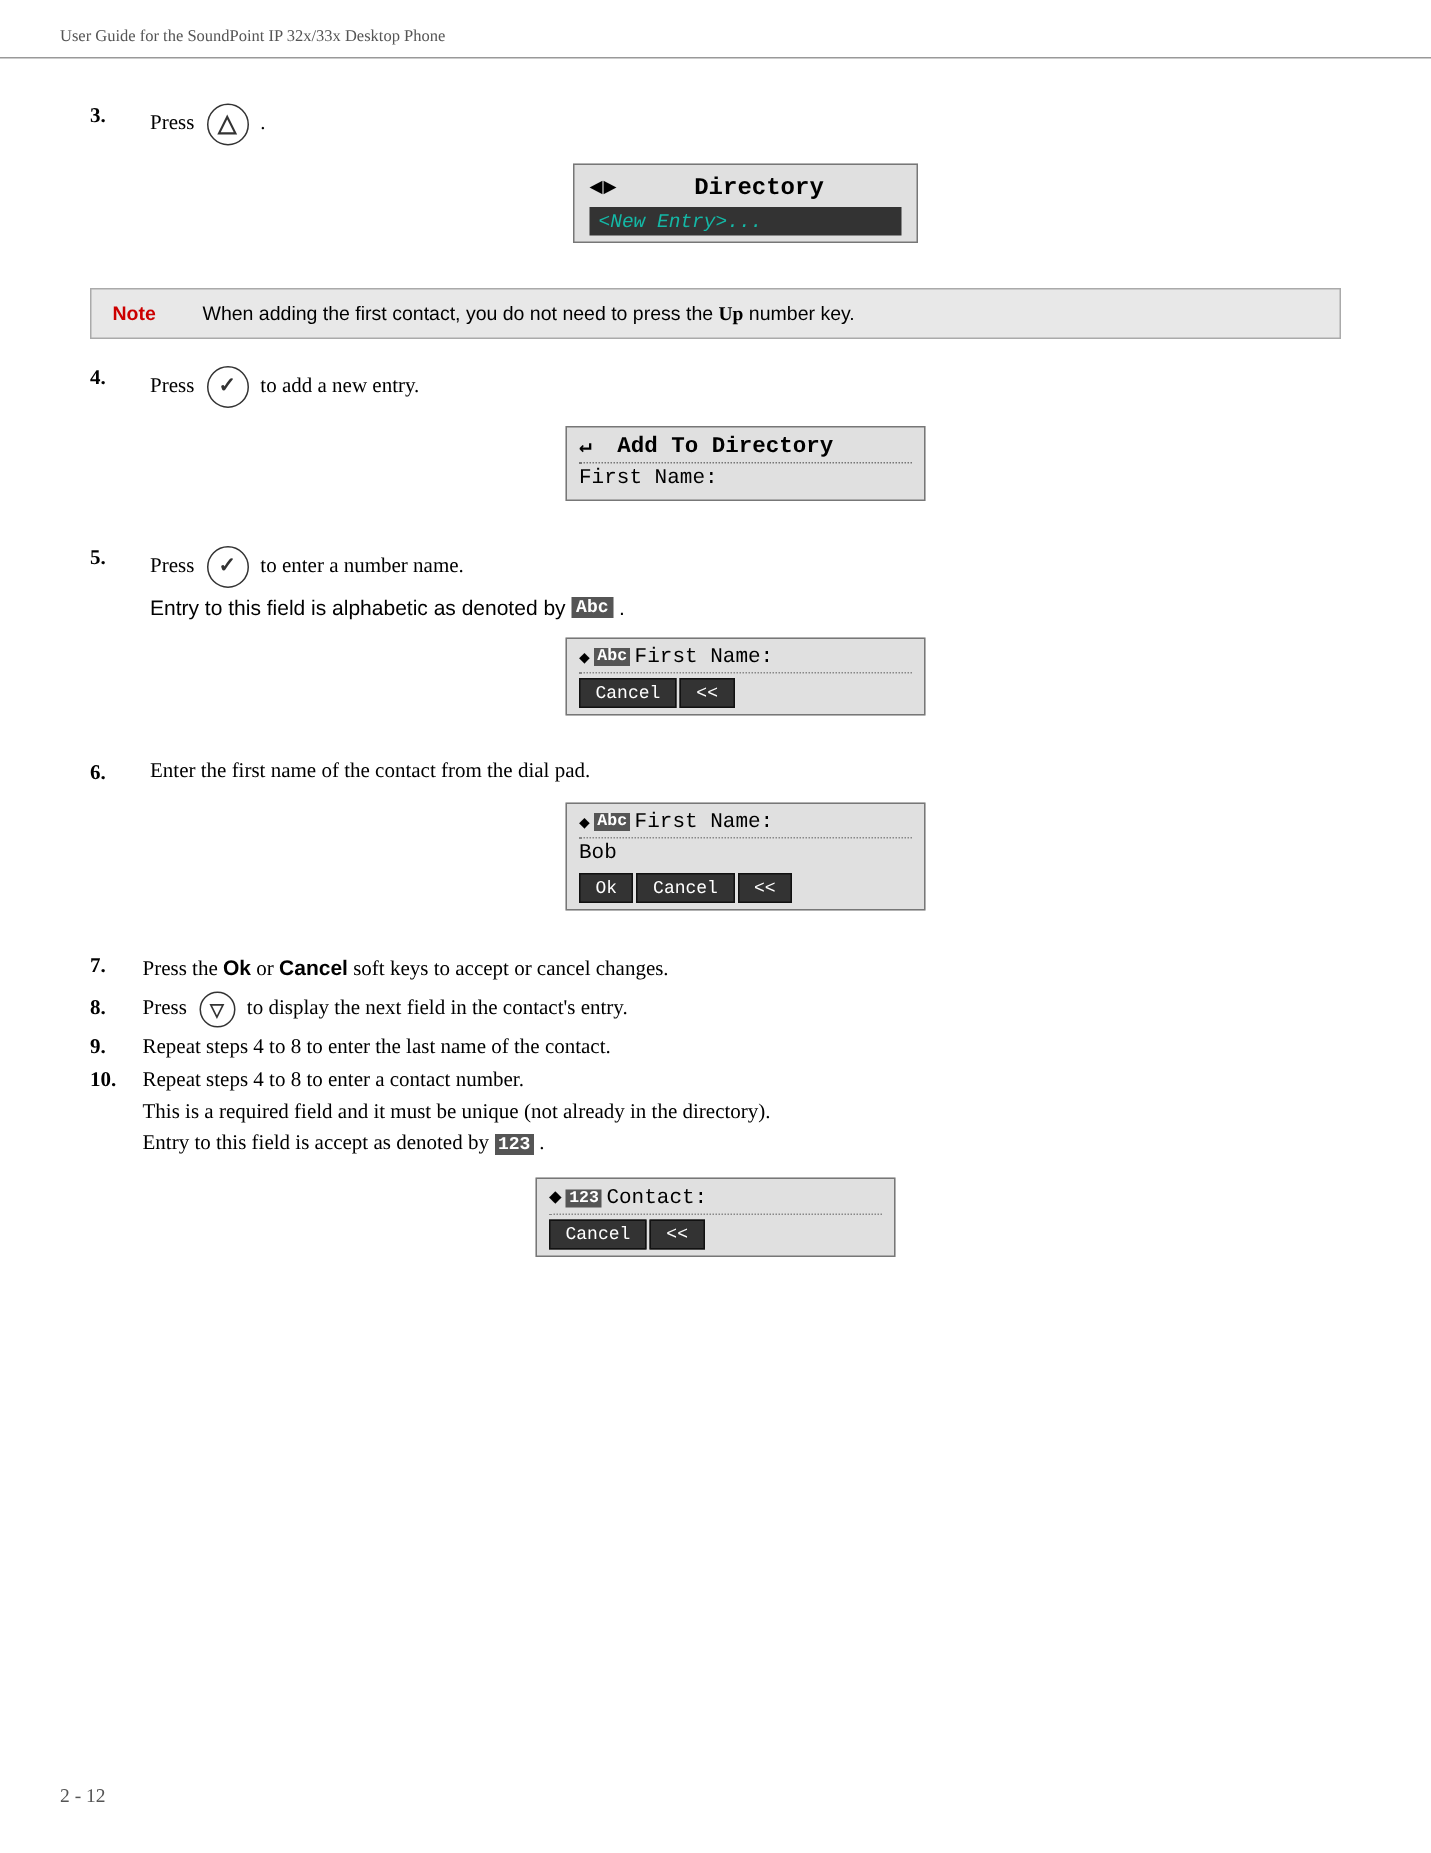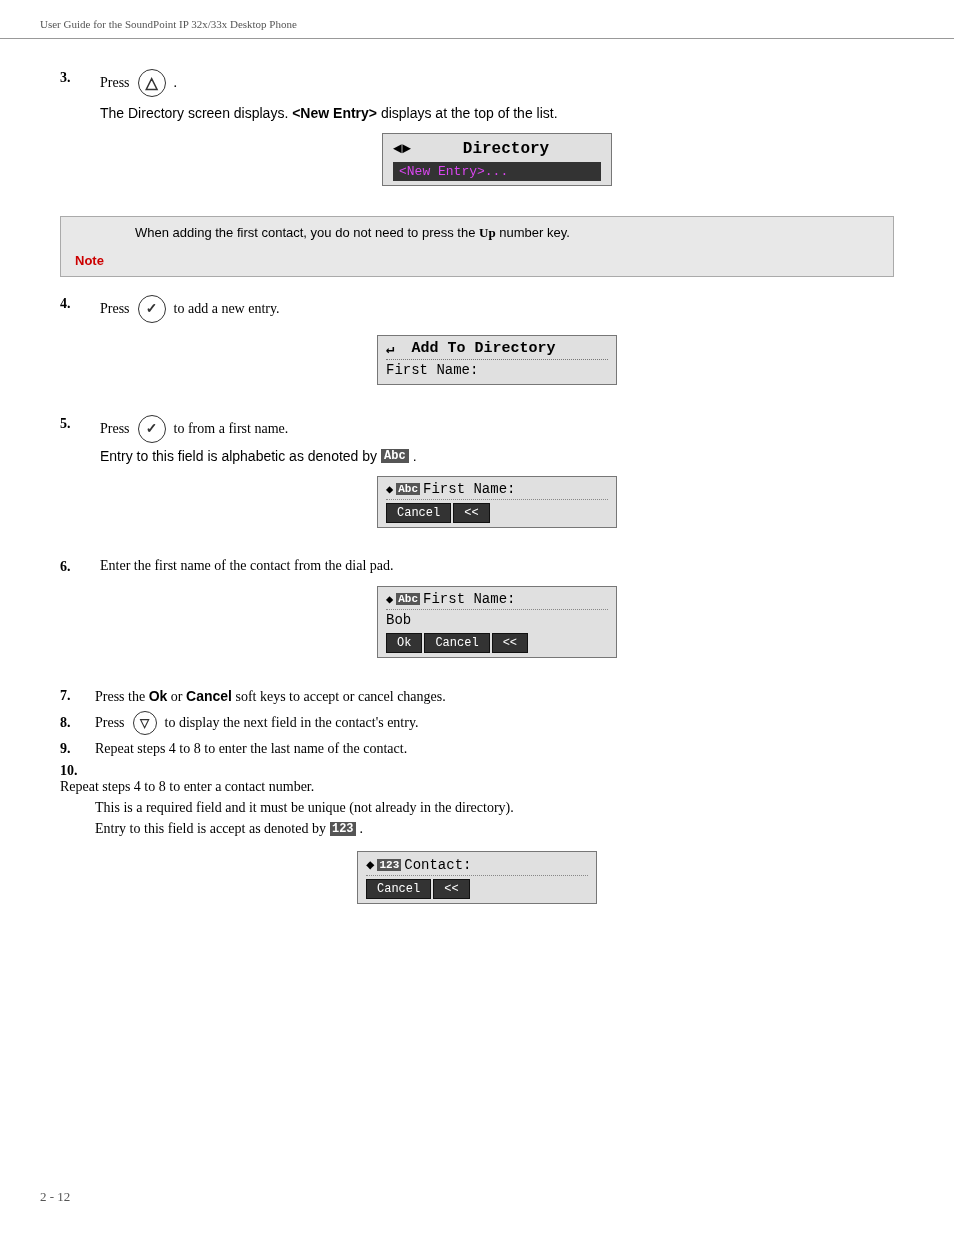--- a/index.html
+++ b/index.html
@@ -80,44 +80,44 @@
       justify-content: space-between;
       align-items: center;
       font-size: 15px;
       font-weight: bold;
       color: #000;
       padding: 2px 0;
     }
 
     .dir-new-entry {
       background: #333;
-      color: #d946ef;
+      color: #14b8a6;
       padding: 2px 6px;
       font-size: 13px;
       margin-top: 2px;
+      font-style: italic;
     }
 
     .note-box {
       background: #e8e8e8;
       border: 1px solid #aaa;
       padding: 8px 14px;
       font-size: 13px;
       margin: 10px 0 18px 0;
       display: flex;
       align-items: flex-start;
     }
 
     .note-label {
       font-weight: bold;
       color: #cc0000;
       min-width: 60px;
       padding-top: 0px;
       font-size: 13px;
       font-family: Arial, sans-serif;
-      margin-top: 28px;
     }
 
     .note-text {
       font-size: 13px;
       font-family: Arial, sans-serif;
     }
 
     .bold { font-weight: bold; font-family: Liberation Serif, serif; }
 
     .add-to-dir-screen {
@@ -253,23 +253,20 @@
   <div class="step">
     <div class="step-number">3.</div>
     <div class="step-body">
       <div class="step-inline">
         <span>Press</span>
         <span class="circle-btn" title="Up arrow button">
           <span class="up-arrow">△</span>
         </span>
         <span>.</span>
       </div>
-      <div class="screen-subtitle" style="margin-top:8px; font-family: Arial, sans-serif; font-size:14px;">
-        The Directory screen displays. <strong>&lt;New Entry&gt;</strong> displays at the top of the list.
-      </div>
       <div class="screen-image">
         <div class="dir-screen">
           <div class="dir-header">
             <span>◄►</span>
             <span style="flex:1; text-align:center; font-size:16px; font-weight:bold; font-family:'Courier New',monospace;">Directory</span>
           </div>
           <div class="dir-new-entry">&lt;New Entry&gt;...</div>
         </div>
       </div>
     </div>
@@ -305,21 +302,21 @@
   </div>
 
   <div class="step">
     <div class="step-number">5.</div>
     <div class="step-body">
       <div class="step-inline">
         <span>Press</span>
         <span class="circle-btn" title="Check/select button">
           <span>✓</span>
         </span>
-        <span>to from a first name.</span>
+        <span>to enter a number name.</span>
       </div>
       <div class="sub-text" style="font-family: Arial, sans-serif; font-size:14px; display:flex; align-items:center; gap:4px;">
         <span>Entry to this field is alphabetic as denoted by</span>
         <span style="font-weight:bold; font-family:'Courier New',monospace; background:#555; color:#fff; padding:0 3px; font-size:12px;">Abc</span>.
       </div>
       <div class="screen-image">
         <div class="first-name-screen">
           <div class="fn-header">
             <span class="fn-icon">◆</span>
             <span style="font-weight:bold; background:#555; color:#fff; padding:0 2px; font-size:11px; margin-right:3px;">Abc</span>
@@ -373,21 +370,21 @@
           <span>▽</span>
         </span>
         <span>to display the next field in the contact's entry.</span>
       </span>
     </li>
     <li>
       <span class="list-num">9.</span>
       <span class="list-body">Repeat steps 4 to 8 to enter the last name of the contact.</span>
     </li>
     <li style="flex-direction:column; align-items:flex-start;">
-      <div style="display:flex;flex-direction:column;">
+      <div style="display:flex;">
         <span class="list-num">10.</span>
         <span>Repeat steps 4 to 8 to enter a contact number.</span>
       </div>
       <div style="margin-left:35px; margin-top:5px;">
         <div style="font-size:14px; margin-bottom:5px;">This is a required field and it must be unique (not already in the directory).</div>
         <div style="font-size:14px; display:flex; align-items:center; gap:4px;">
           <span>Entry to this field is accept as denoted by</span>
           <span style="font-weight:bold; font-family:'Courier New',monospace; background:#555; color:#fff; padding:0 2px; font-size:12px;">123</span>.
         </div>
       </div>

